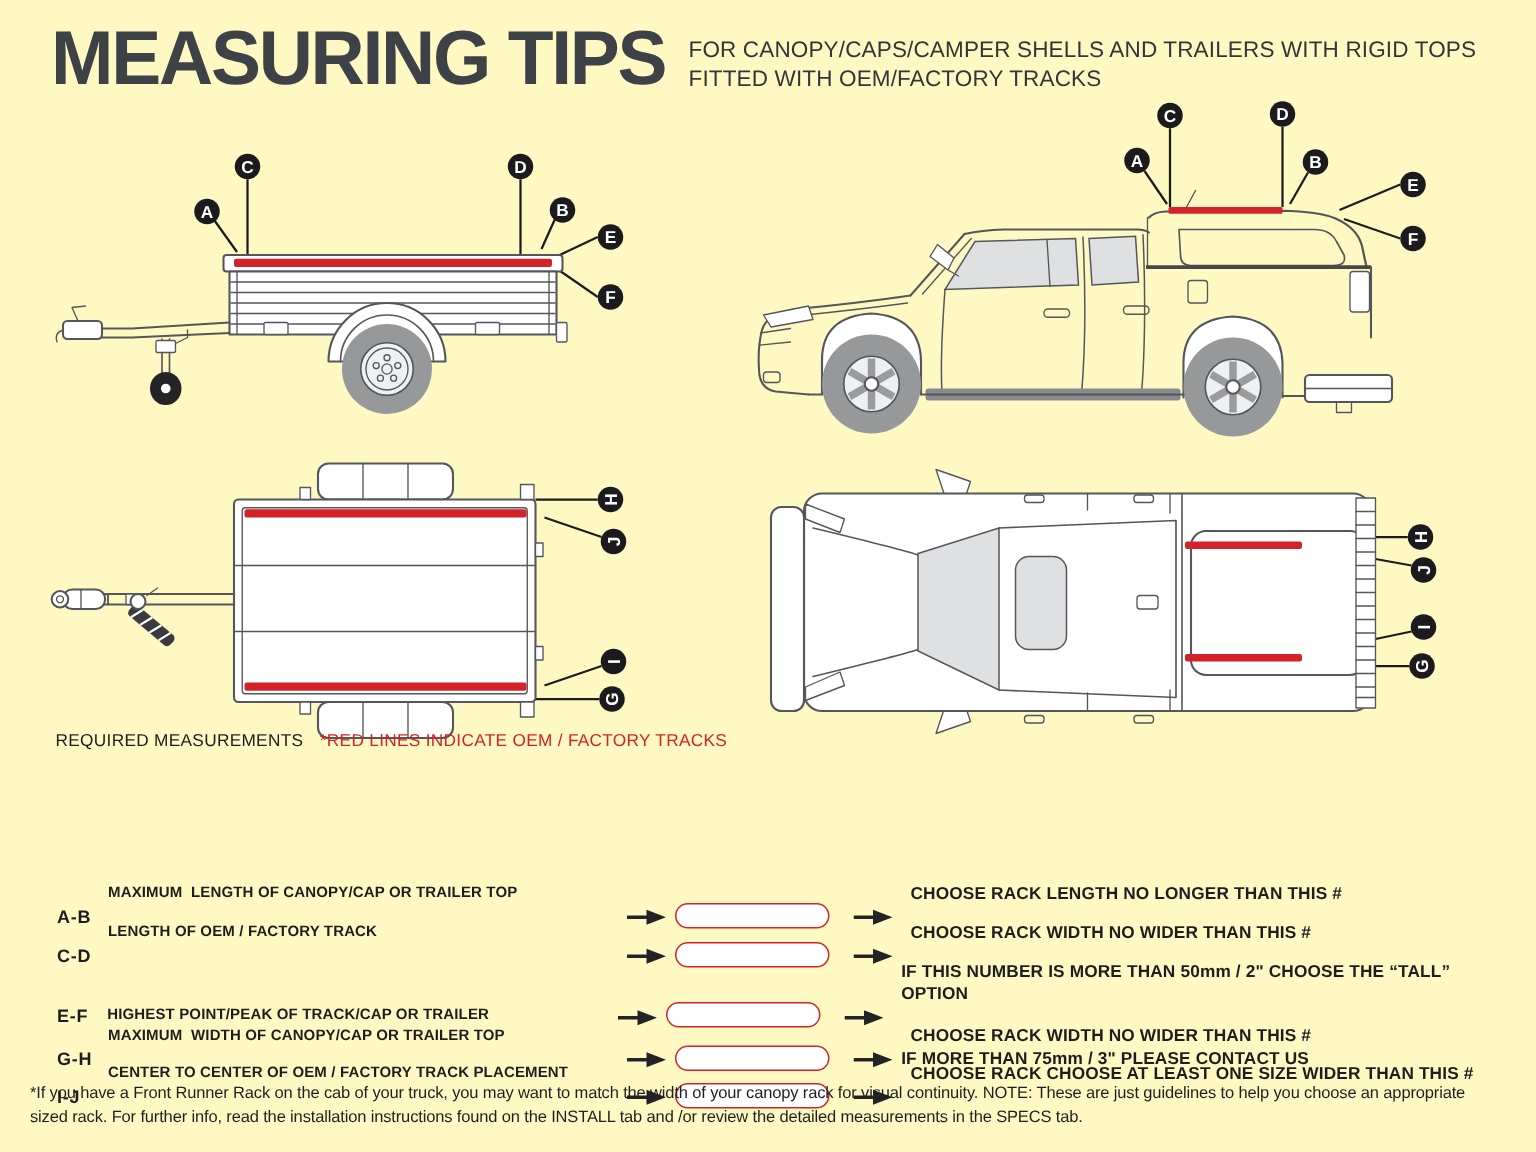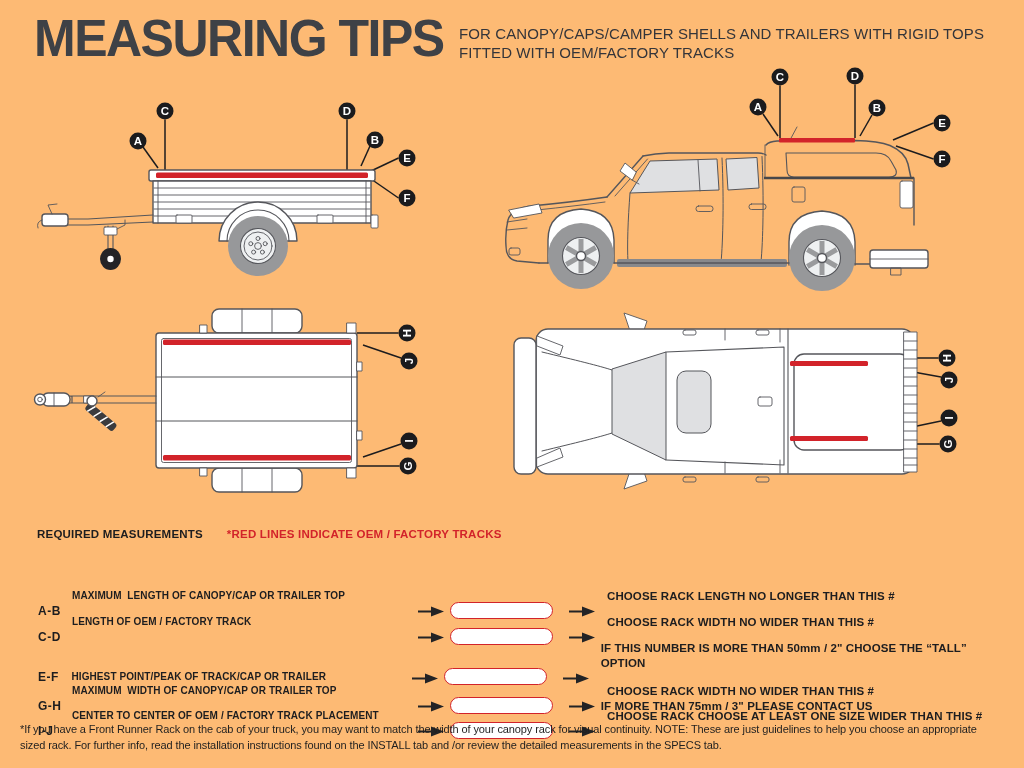--- a/index.html
+++ b/index.html
@@ -1,37 +1,37 @@
 <!DOCTYPE html>
 <html><head>
 <meta charset="utf-8">
 <style>
   *{box-sizing:border-box;margin:0;padding:0}
   html,body{background:#fff}
-  .page{position:relative;width:1024px;height:768px;background:#fdba74;overflow:hidden;
+  .page{position:relative;width:1024px;height:768px;background:#fef9c3;overflow:hidden;
         font-family:"Liberation Sans",sans-serif;color:#222}
   .title{position:absolute;left:34px;top:12px;font-size:50px;font-weight:bold;
          letter-spacing:-1.5px;color:#3e4146;line-height:52px;transform:scaleY(1.02);transform-origin:left top}
   .subtitle{position:absolute;left:459px;top:24px;font-size:15px;font-weight:normal;
             line-height:19px;color:#34353a;letter-spacing:0.1px}
   .dsvg{position:absolute}
   svg text.lbl-txt{font-family:"Liberation Sans",sans-serif;font-weight:bold;font-size:11.5px;fill:#fff}
   .ln{stroke:#55565b;fill:none;stroke-width:1.4;stroke-linecap:round;stroke-linejoin:round}
   .thin{stroke-width:0.9}
   .wfill{fill:#fff}
   .glass{fill:#dfe0e2;stroke:#55565b;stroke-width:1}
   .tire{fill:#97989a}
   .rim{fill:#eef0f1;stroke:#55565b;stroke-width:1.1}
   .redbar{fill:#d2232a}
   .conn{stroke:#1c1c1e;stroke-width:1.5;fill:none}
   .lblc{fill:#1b1b1d}
   .dark{fill:#3b3b3e}
-  .meas-head{position:absolute;left:37px;top:528px;font-size:11.5px;font-weight:bold;
+  .meas-head{position:absolute;left:37px;top:488px;font-size:11.5px;font-weight:normal;
              letter-spacing:0.2px;color:#1d1d1f;display:flex}
-  .meas-head .red-note{color:#d2232a;margin-left:24px}
+  .meas-head .red-note{color:#d2232a;margin-left:11px}
   .mrow{position:absolute;left:38px;right:16px;display:flex;align-items:center}
   .mid{width:34px;font-size:12px;font-weight:bold;color:#1d1d1f;padding-top:1px;letter-spacing:0.5px}
   .mlabel{width:346px;font-size:10px;font-weight:bold;line-height:14.5px;color:#1d1d1f;
           white-space:pre-wrap;padding-top:1px;letter-spacing:0.1px}
   .arrow{flex:0 0 auto;margin-top:3px;margin-right:6px}
   .pill{flex:0 0 auto;width:103px;height:17px;border:1.6px solid #d2232a;border-radius:9.5px;
         background:#fff;margin-right:16px}
   .arrow2{margin-right:12px}
   .mresult{font-size:11.5px;font-weight:bold;line-height:14.5px;color:#1d1d1f;
            white-space:pre-wrap;padding-top:1px;letter-spacing:0.1px}

